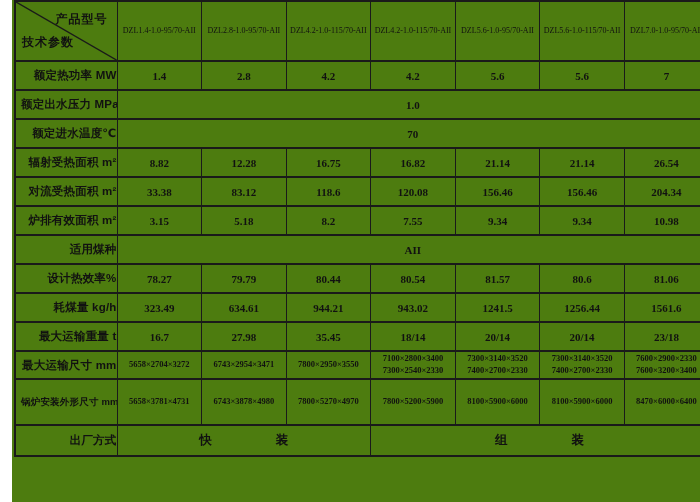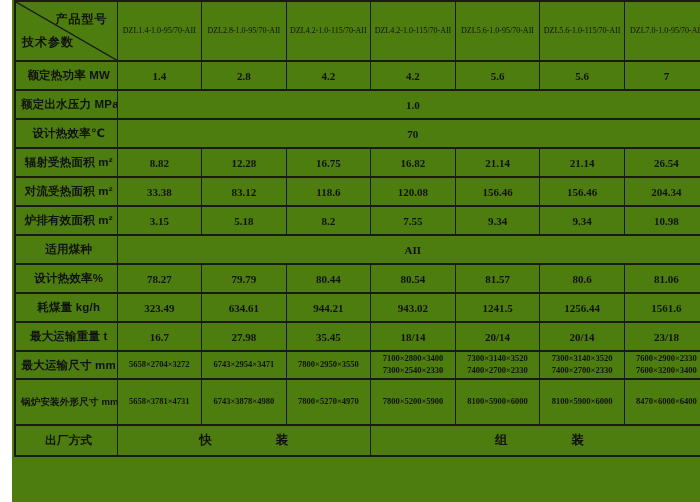--- a/index.html
+++ b/index.html
@@ -30,21 +30,21 @@
     font-weight: 400; font-size: 8px; line-height: 1.15;
     font-family: "Liberation Serif", "DejaVu Serif", serif;
     padding: 0 1px;
   }
   td.val {
     font-weight: 700; font-size: 11px;
     font-family: "Liberation Serif", "DejaVu Serif", serif;
   }
   tr.small-cells td.val { font-size: 8.5px; line-height: 1.4; }
   td.rowlabel {
-    text-align: center; padding-left: 5px;
+    text-align: right; padding-left: 5px;
     font-family: "Liberation Sans", "DejaVu Sans", sans-serif;
     font-weight: 600; font-size: 11.5px; letter-spacing: 0.2px;
     white-space: nowrap;
   }
   td.rowlabel.label-sm { font-size: 9.5px; }
 
   td.corner { position: relative; }
   td.corner .c-top, td.corner .c-bottom {
     position: absolute;
     font-family: "Liberation Sans", "DejaVu Sans", sans-serif;
@@ -96,21 +96,21 @@
           <td class="val">4.2</td>
           <td class="val">5.6</td>
           <td class="val">5.6</td>
           <td class="val">7</td>
         </tr>
         <tr>
           <td class="rowlabel">额定出水压力 MPa</td>
           <td class="val" colspan="7">1.0</td>
         </tr>
         <tr>
-          <td class="rowlabel">设计热效率℃</td>
+          <td class="rowlabel">额定进水温度℃</td>
           <td class="val" colspan="7">70</td>
         </tr>
         <tr>
           <td class="rowlabel">辐射受热面积 m²</td>
           <td class="val">8.82</td>
           <td class="val">12.28</td>
           <td class="val">16.75</td>
           <td class="val">16.82</td>
           <td class="val">21.14</td>
           <td class="val">21.14</td>

